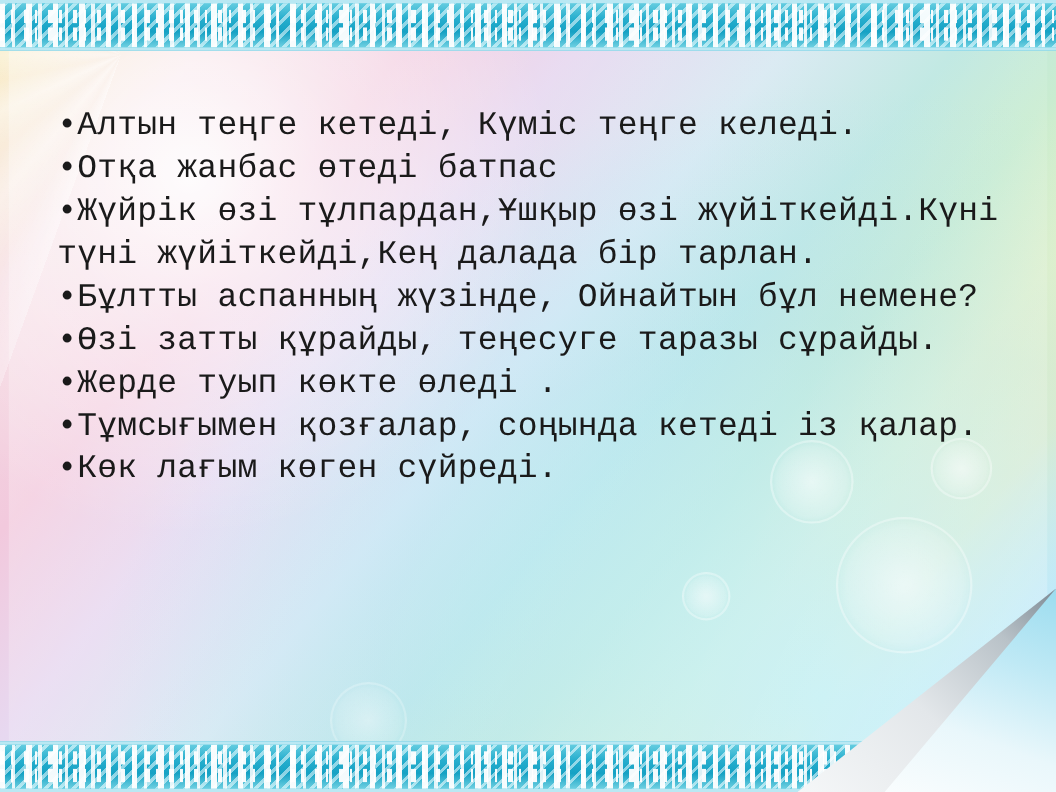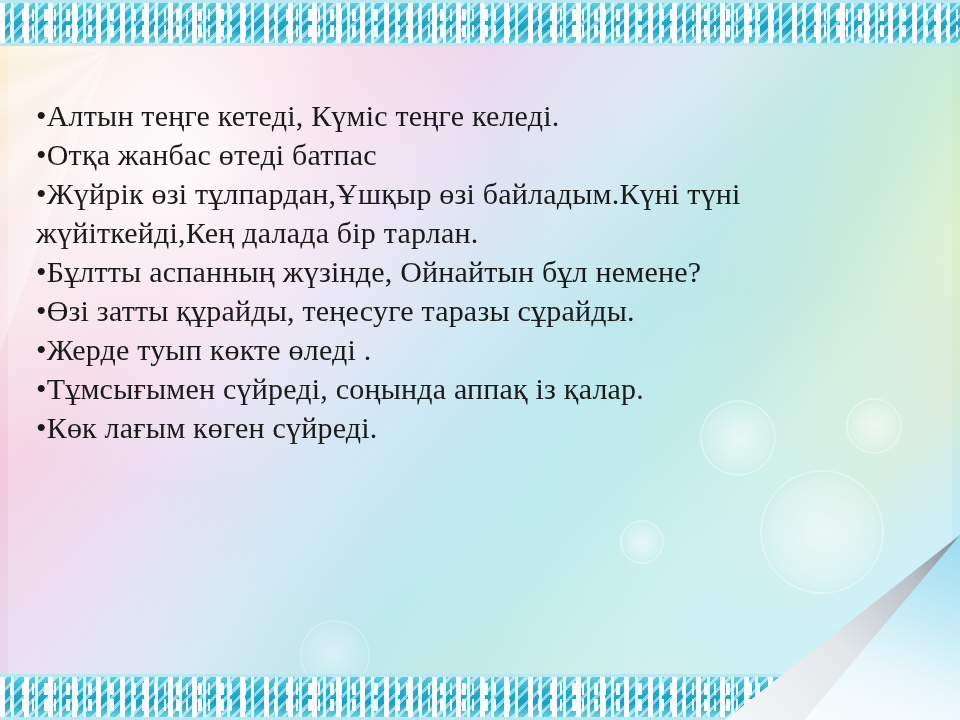--- a/index.html
+++ b/index.html
@@ -152,23 +152,24 @@
     bottom: 0;
     width: 235px;
     height: 185px;
     background: linear-gradient(200deg, #9bdcef 0%, #bfe9f5 30%, #e9f7fb 60%, #ffffff 100%);
     clip-path: polygon(100% 0%, 34% 100%, 100% 100%);
     border-left: 1px solid rgba(30,120,150,0.35);
   }
 
   .content {
     position: absolute;
-    left: 36px;
+    left: 52px;
     top: 96px;
     width: 880px;
+    font-family: Liberation Mono, monospace;
   }
   .line {
     font-size: 30px;
     line-height: 1.30;
     color: #1a1a1a;
     white-space: pre-wrap;
     letter-spacing: 0.2px;
   }
 </style>
 </head>
@@ -182,25 +183,25 @@
   <div class="bokeh b2"></div>
   <div class="bokeh b3"></div>
   <div class="bokeh b4"></div>
   <div class="bokeh b5"></div>
 
   <div class="page"></div>
 
   <div class="content">
     <div class="line">•Алтын теңге кетеді, Күміс теңге келеді.</div>
     <div class="line">•Отқа жанбас өтеді батпас</div>
-    <div class="line">•Жүйрік өзі тұлпардан,Ұшқыр өзі байладым.Күні түні жүйіткейді,Кең далада бір тарлан.</div>
+    <div class="line">•Жүйрік өзі тұлпардан,Ұшқыр өзі жүйіткейді.Күні түні жүйіткейді,Кең далада бір тарлан.</div>
     <div class="line">•Бұлтты аспанның жүзінде, Ойнайтын бұл немене?</div>
     <div class="line">•Өзі затты құрайды, теңесуге таразы сұрайды.</div>
     <div class="line">•Жерде туып көкте өледі .</div>
-    <div class="line">•Тұмсығымен сүйреді, соңында аппақ із қалар.</div>
+    <div class="line">•Тұмсығымен қозғалар, соңында кетеді із қалар.</div>
     <div class="line">•Көк лағым көген сүйреді.</div>
   </div>
 
   <div class="ornament top">
     <div class="band b-upper"></div>
     <div class="band b-lower"></div>
   </div>
 
   <div class="ornament bottom">
     <div class="band b-upper"></div>

